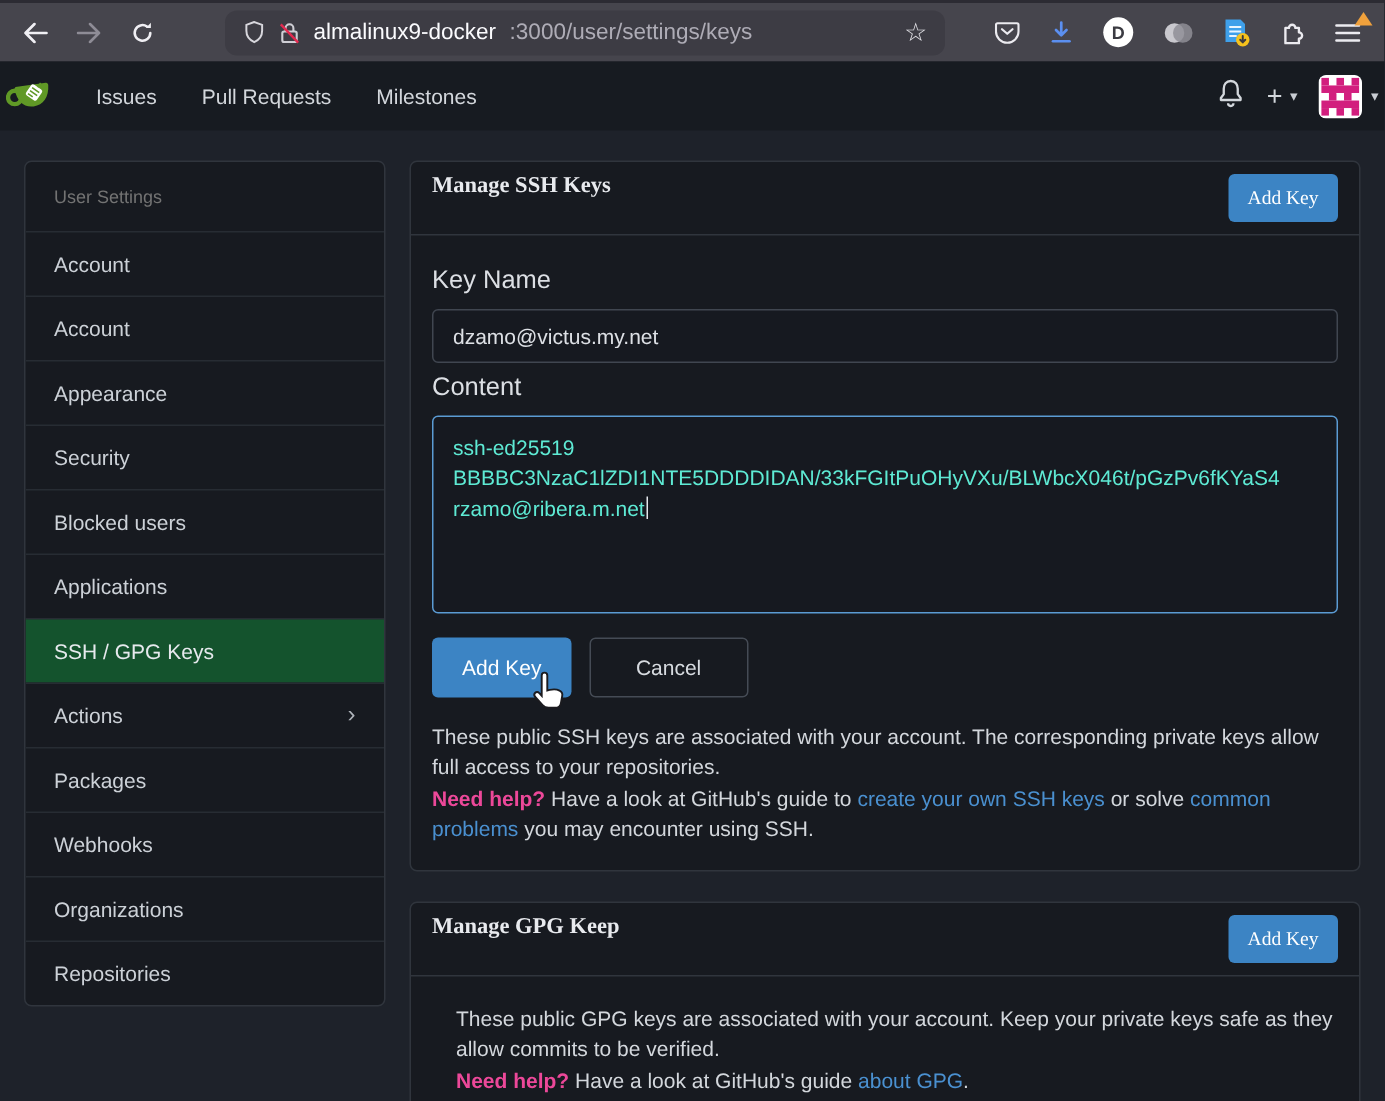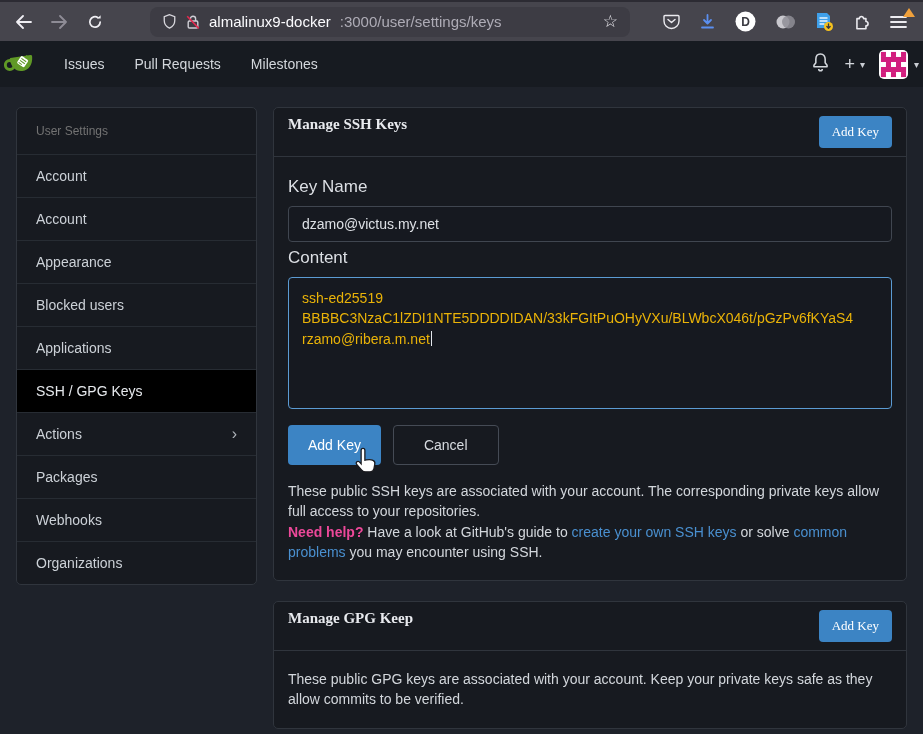--- a/index.html
+++ b/index.html
@@ -31,36 +31,36 @@
   .avatar-group { display:flex; align-items:center; gap:6px; }
   .avatar { border-radius:5px; display:block; }
 
   
   .page { display:flex; align-items:flex-start; gap:16px; padding:20px 16px 0; }
 
   .sidebar { width:241px; background:#171a20; border:1px solid #30353d; border-radius:5px; overflow:hidden; }
   .sb-title { padding:16px 19px; font-size:12px; font-weight:400; color:#737373; }
   .sb-item { padding:13px 19px; font-size:14px; color:#ccd1d7; border-top:1px solid #272c33;
     display:flex; justify-content:space-between; align-items:center; cursor:pointer; }
-  .sb-item.active { background:#000000; color:#e6e9ed; }
+  .sb-item.active { background:#14532d; color:#e6e9ed; }
   .sb-chevron { font-size:16px; line-height:1; color:#aeb3b9; }
 
   main { flex:1; }
   .panel { background:#171a20; border:1px solid #30353d; border-radius:5px; margin-bottom:20px; }
   .panel-header { display:flex; justify-content:space-between; 
     padding:8px 14px; border-bottom:1px solid #30353d; min-height:42px;font-family:Liberation Serif, serif; }
   .panel-header h2 { margin:0; font-size:15px; font-weight:700; color:#e8eaee; }
   .btn-blue-sm { background:#3c84c4; color:#fff; border:none; border-radius:4px;
     padding:8px 13px; font-size:13px; font-family:inherit; cursor:pointer; }
   .panel-body { padding:14px; }
   .field-label { display:block; font-size:17px; color:#dcdfe4; margin:6px 0 9px; }
   .text-input { width:100%; background:#161920; border:1px solid #404650; border-radius:4px;
     padding:9px 13px; color:#dde0e5; font-size:14px; font-family:inherit; }
   .textarea { height:132px; background:#161920; border:1px solid #5b9bd3; border-radius:4px;
-    padding:10px 13px; font-size:14px; line-height:1.45; color:#eab308; overflow-wrap:anywhere; }
+    padding:10px 13px; font-size:14px; line-height:1.45; color:#5eead4; overflow-wrap:anywhere; }
   .tcaret { display:inline-block; width:1.5px; height:15px; background:#e3e7ec; vertical-align:-2px; margin-left:1px; }
   .btn-row { margin-top:16px; display:flex; gap:12px; position:relative; }
   .btn-primary { background:#3c84c4; color:#fff; border:none; border-radius:4px;
     padding:11px 20px; font-size:14px; font-family:inherit; cursor:pointer; }
   .btn-secondary { background:transparent; color:#d7dbe0; border:1px solid #454b55; border-radius:4px;
     padding:11px 30px; font-size:14px; font-family:inherit; cursor:pointer; }
   .cursor-hand { position:absolute; left:66px; top:22px; z-index:5; pointer-events:none; }
   .help { margin:16px 0 4px; font-size:14px; line-height:1.45; color:#d3d7dc; }
   .help p { margin:0; }
   .help b { color:#ec4899; }
@@ -205,40 +205,46 @@
     <div class="sb-item">
         <span>Account</span>
       </div>
     <div class="sb-item">
         <span>Account</span>
       </div>
     <div class="sb-item">
         <span>Appearance</span>
       </div>
     <div class="sb-item">
+        <span>Security</span>
+      </div>
+    <div class="sb-item">
         <span>Blocked users</span>
       </div>
     <div class="sb-item">
         <span>Applications</span>
       </div>
     <div class="sb-item active">
         <span>SSH / GPG Keys</span>
       </div>
     <div class="sb-item">
         <span>Actions</span>
         <span class="sb-chevron">›</span>
       </div>
     <div class="sb-item">
         <span>Packages</span>
       </div>
     <div class="sb-item">
         <span>Webhooks</span>
       </div>
     <div class="sb-item">
         <span>Organizations</span>
+      </div>
+    <div class="sb-item">
+        <span>Repositories</span>
       </div>
   </aside>
 
   <main>
 
     <section class="panel">
       <header class="panel-header">
         <h2>Manage SSH Keys</h2>
         <button class="btn-blue-sm">Add Key</button>
       </header>
@@ -260,19 +266,20 @@
         </div>
       </div>
     </section>
 
     <section class="panel">
       <header class="panel-header">
         <h2>Manage GPG Keep</h2>
         <button class="btn-blue-sm">Add Key</button>
       </header>
       <div class="panel-body">
-        <div class="help" style="margin-top:4px;">
+        <div class="help" style="margin-top:4px;margin-left:16px;">
           <p><span>These public GPG keys are associated with your account. Keep your private keys safe as they allow commits to be verified.</span></p>
+          <p><b>Need help?</b><span> Have a look at GitHub's guide </span><a class="link">about GPG</a><span>.</span></p>
         </div>
       </div>
     </section>
   </main>
 </div>
 
 </body></html>

